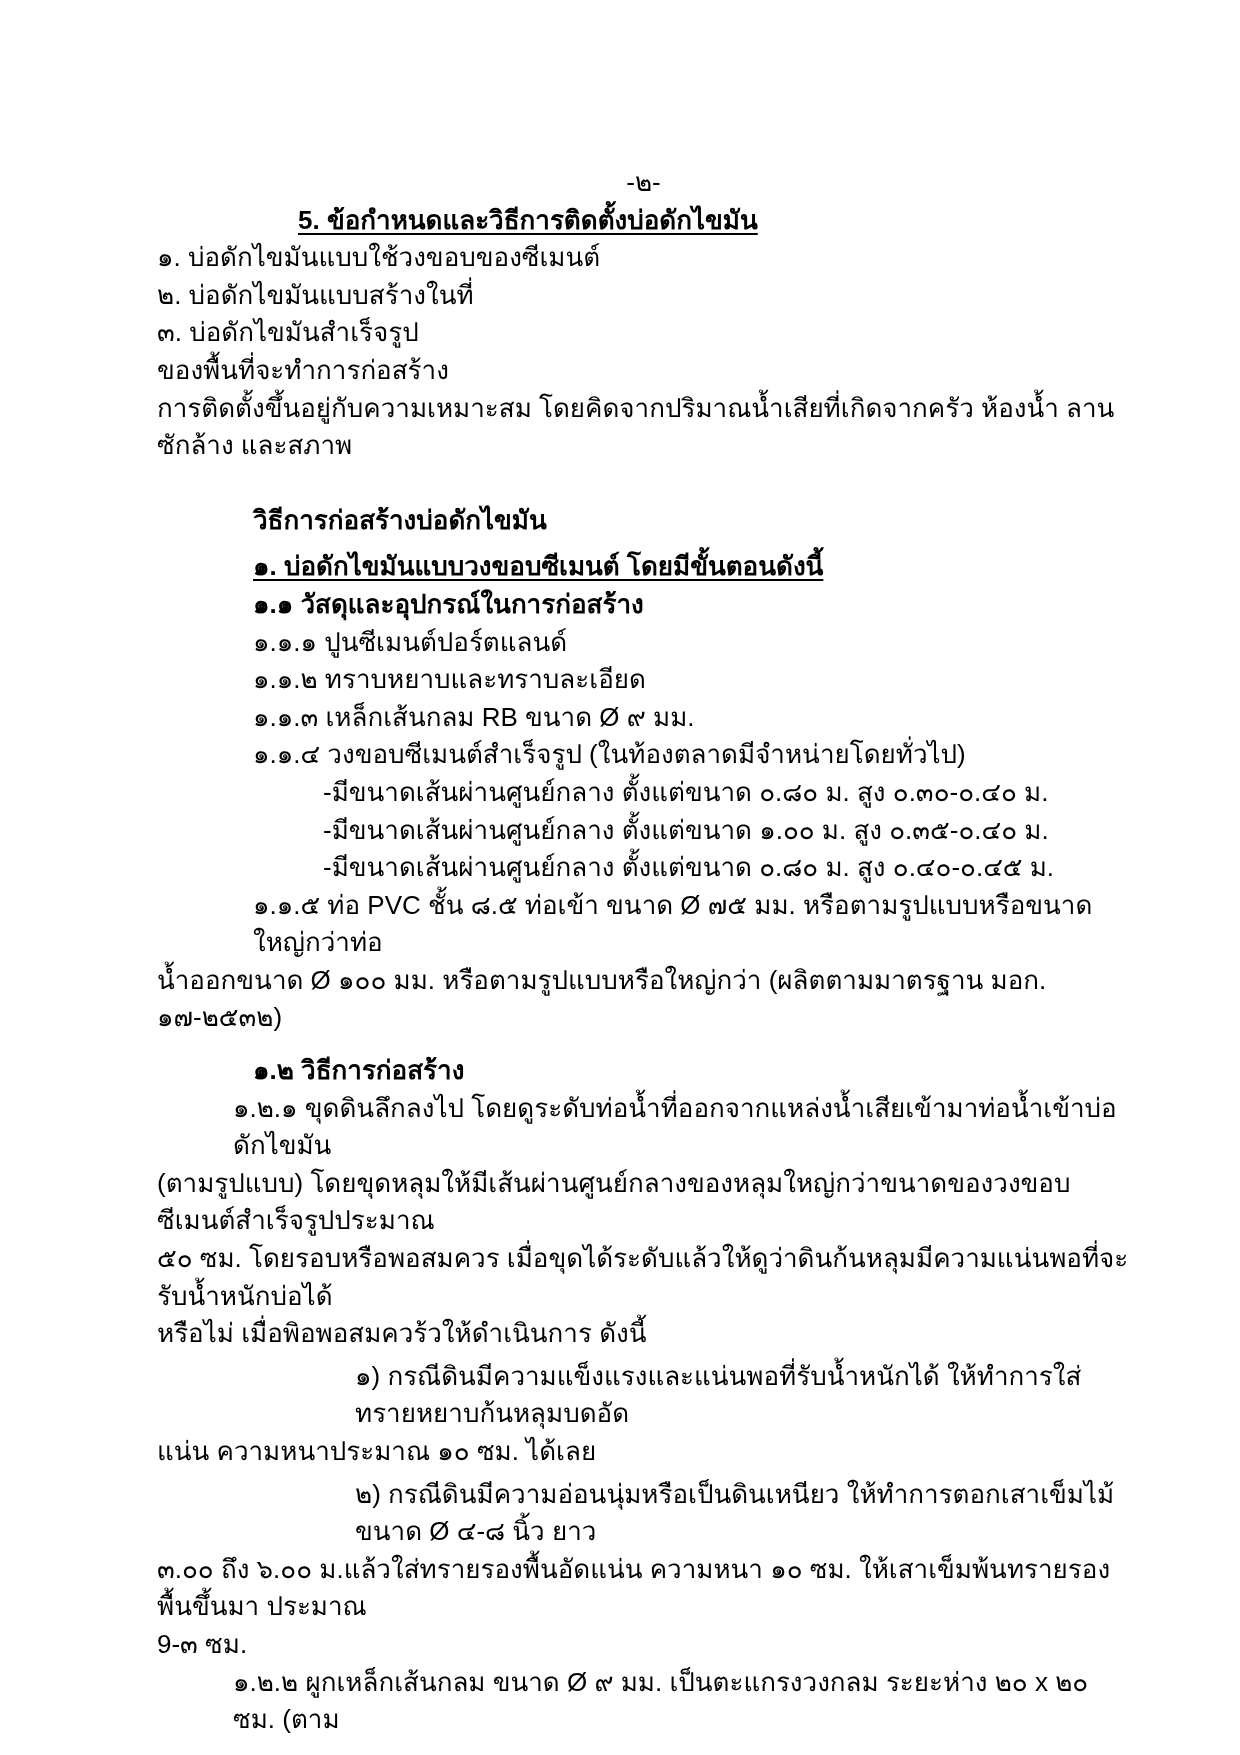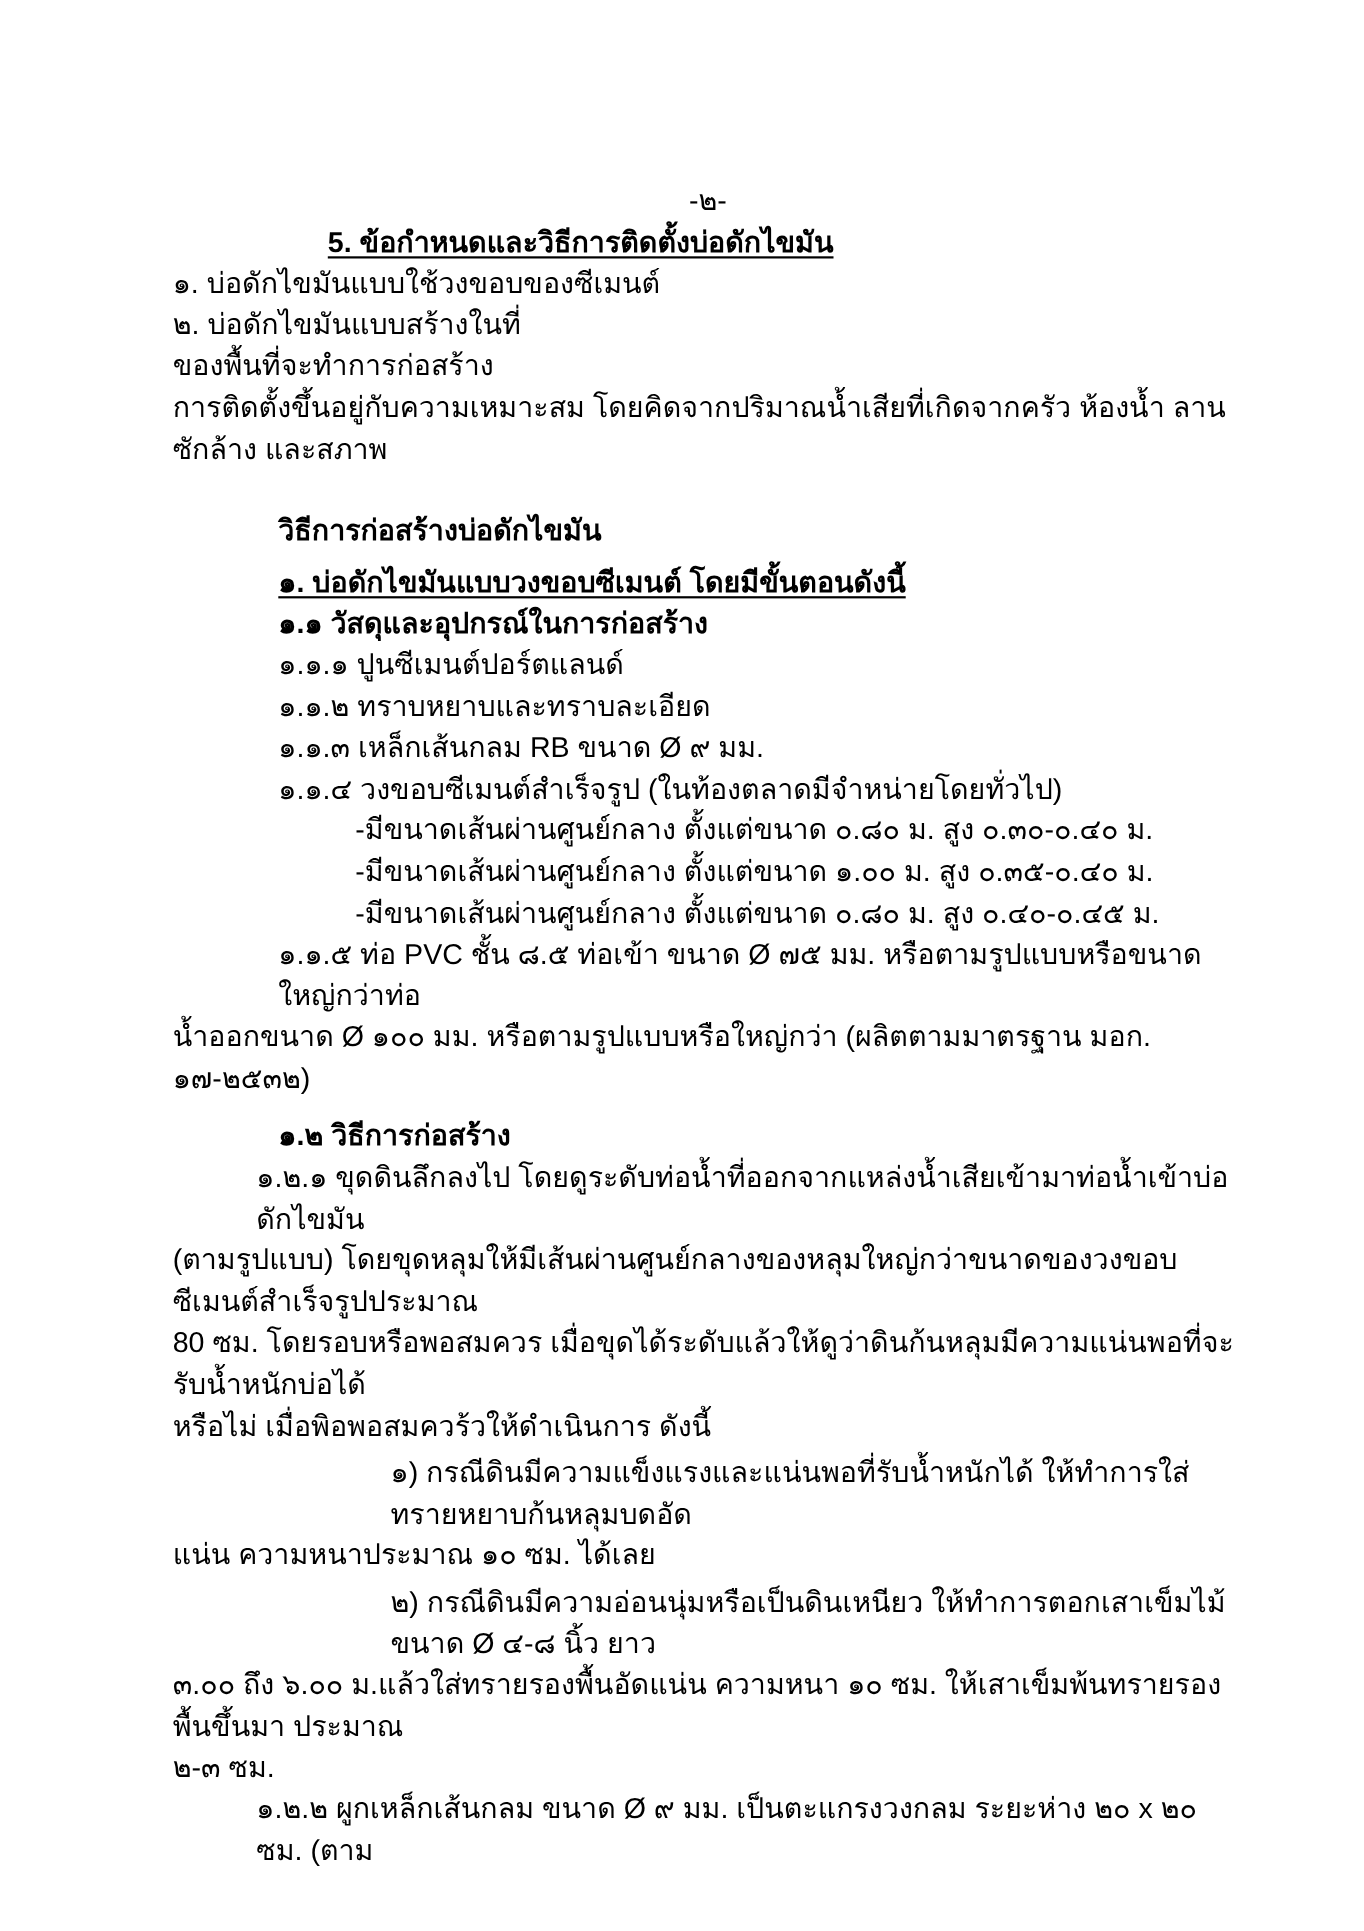--- a/index.html
+++ b/index.html
@@ -38,39 +38,40 @@
 </style>
 </head>
 <body>
 
 <div class="page">
   <div>
       <div class="line center">-๒-</div>
       <div class="line b u ind-title">5. ข้อกำหนดและวิธีการติดตั้งบ่อดักไขมัน</div>
       <div class="line">๑. บ่อดักไขมันแบบใช้วงขอบของซีเมนต์</div>
       <div class="line">๒. บ่อดักไขมันแบบสร้างในที่</div>
+      <div class="line">๓. บ่อดักไขมันสำเร็จรูป</div>
       <div class="line">ของพื้นที่จะทำการก่อสร้าง</div>
       <div class="line">การติดตั้งขึ้นอยู่กับความเหมาะสม โดยคิดจากปริมาณน้ำเสียที่เกิดจากครัว ห้องน้ำ ลานซักล้าง และสภาพ</div>
       <div class="line b ind-1" style="margin-top: 37px;">วิธีการก่อสร้างบ่อดักไขมัน</div>
       <div class="line b u ind-1" style="margin-top: 9px;">๑. บ่อดักไขมันแบบวงขอบซีเมนต์ โดยมีขั้นตอนดังนี้</div>
       <div class="line b ind-1">๑.๑ วัสดุและอุปกรณ์ในการก่อสร้าง</div>
       <div class="line ind-1">๑.๑.๑ ปูนซีเมนต์ปอร์ตแลนด์</div>
       <div class="line ind-1">๑.๑.๒ ทราบหยาบและทราบละเอียด</div>
       <div class="line ind-1">๑.๑.๓ เหล็กเส้นกลม RB ขนาด Ø ๙ มม.</div>
       <div class="line ind-1">๑.๑.๔ วงขอบซีเมนต์สำเร็จรูป (ในท้องตลาดมีจำหน่ายโดยทั่วไป)</div>
       <div class="line ind-2">-มีขนาดเส้นผ่านศูนย์กลาง ตั้งแต่ขนาด ๐.๘๐ ม. สูง ๐.๓๐-๐.๔๐ ม.</div>
       <div class="line ind-2">-มีขนาดเส้นผ่านศูนย์กลาง ตั้งแต่ขนาด ๑.๐๐ ม. สูง ๐.๓๕-๐.๔๐ ม.</div>
       <div class="line ind-2">-มีขนาดเส้นผ่านศูนย์กลาง ตั้งแต่ขนาด ๐.๘๐ ม. สูง ๐.๔๐-๐.๔๕ ม.</div>
       <div class="line ind-1">๑.๑.๕ ท่อ PVC ชั้น ๘.๕ ท่อเข้า ขนาด Ø ๗๕ มม. หรือตามรูปแบบหรือขนาดใหญ่กว่าท่อ</div>
       <div class="line">น้ำออกขนาด Ø ๑๐๐ มม. หรือตามรูปแบบหรือใหญ่กว่า (ผลิตตามมาตรฐาน มอก. ๑๗-๒๕๓๒)</div>
       <div class="line b ind-1" style="margin-top: 15px;">๑.๒ วิธีการก่อสร้าง</div>
       <div class="line ind-2b">๑.๒.๑ ขุดดินลึกลงไป โดยดูระดับท่อน้ำที่ออกจากแหล่งน้ำเสียเข้ามาท่อน้ำเข้าบ่อดักไขมัน</div>
       <div class="line">(ตามรูปแบบ) โดยขุดหลุมให้มีเส้นผ่านศูนย์กลางของหลุมใหญ่กว่าขนาดของวงขอบซีเมนต์สำเร็จรูปประมาณ</div>
-      <div class="line">80 ซม. โดยรอบหรือพอสมควร เมื่อขุดได้ระดับแล้วให้ดูว่าดินก้นหลุมมีความแน่นพอที่จะรับน้ำหนักบ่อได้</div>
+      <div class="line">๕๐ ซม. โดยรอบหรือพอสมควร เมื่อขุดได้ระดับแล้วให้ดูว่าดินก้นหลุมมีความแน่นพอที่จะรับน้ำหนักบ่อได้</div>
       <div class="line">หรือไม่ เมื่อพิอพอสมควร้วให้ดำเนินการ ดังนี้</div>
       <div class="line ind-3" style="margin-top: 5px;">๑) กรณีดินมีความแข็งแรงและแน่นพอที่รับน้ำหนักได้ ให้ทำการใส่ทรายหยาบก้นหลุมบดอัด</div>
       <div class="line">แน่น ความหนาประมาณ ๑๐ ซม. ได้เลย</div>
       <div class="line ind-3" style="margin-top: 5px;">๒) กรณีดินมีความอ่อนนุ่มหรือเป็นดินเหนียว ให้ทำการตอกเสาเข็มไม้ขนาด Ø ๔-๘ นิ้ว ยาว</div>
       <div class="line">๓.๐๐ ถึง ๖.๐๐ ม.แล้วใส่ทรายรองพื้นอัดแน่น ความหนา ๑๐ ซม. ให้เสาเข็มพ้นทรายรองพื้นขึ้นมา ประมาณ</div>
-      <div class="line">๒-๓ ซม.</div>
+      <div class="line">9-๓ ซม.</div>
       <div class="line ind-2b">๑.๒.๒ ผูกเหล็กเส้นกลม ขนาด Ø ๙ มม. เป็นตะแกรงวงกลม ระยะห่าง ๒๐ x ๒๐ ซม. (ตาม</div>
     </div>
 </div>
 
 </body></html>

